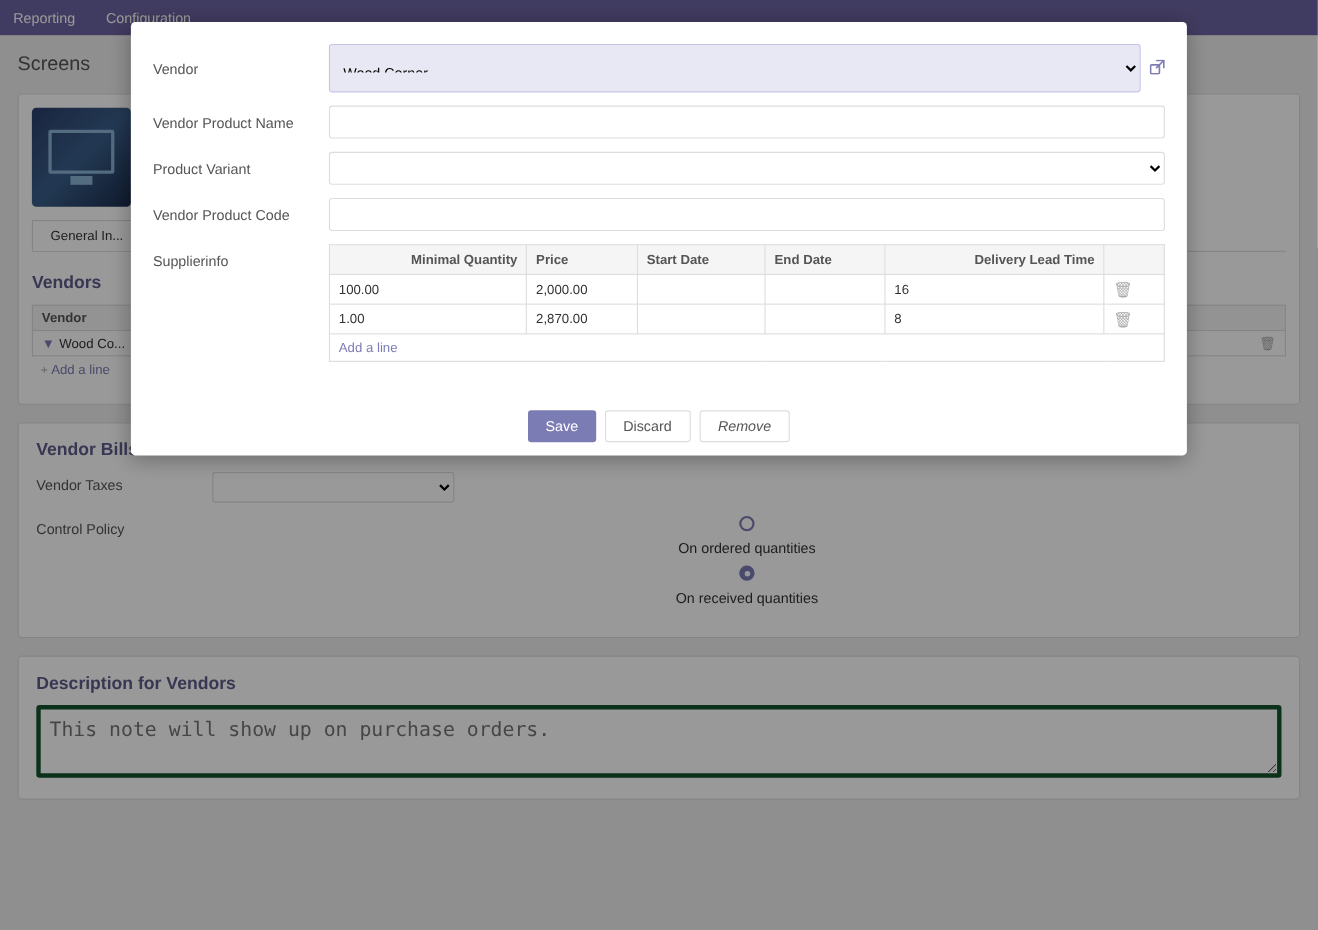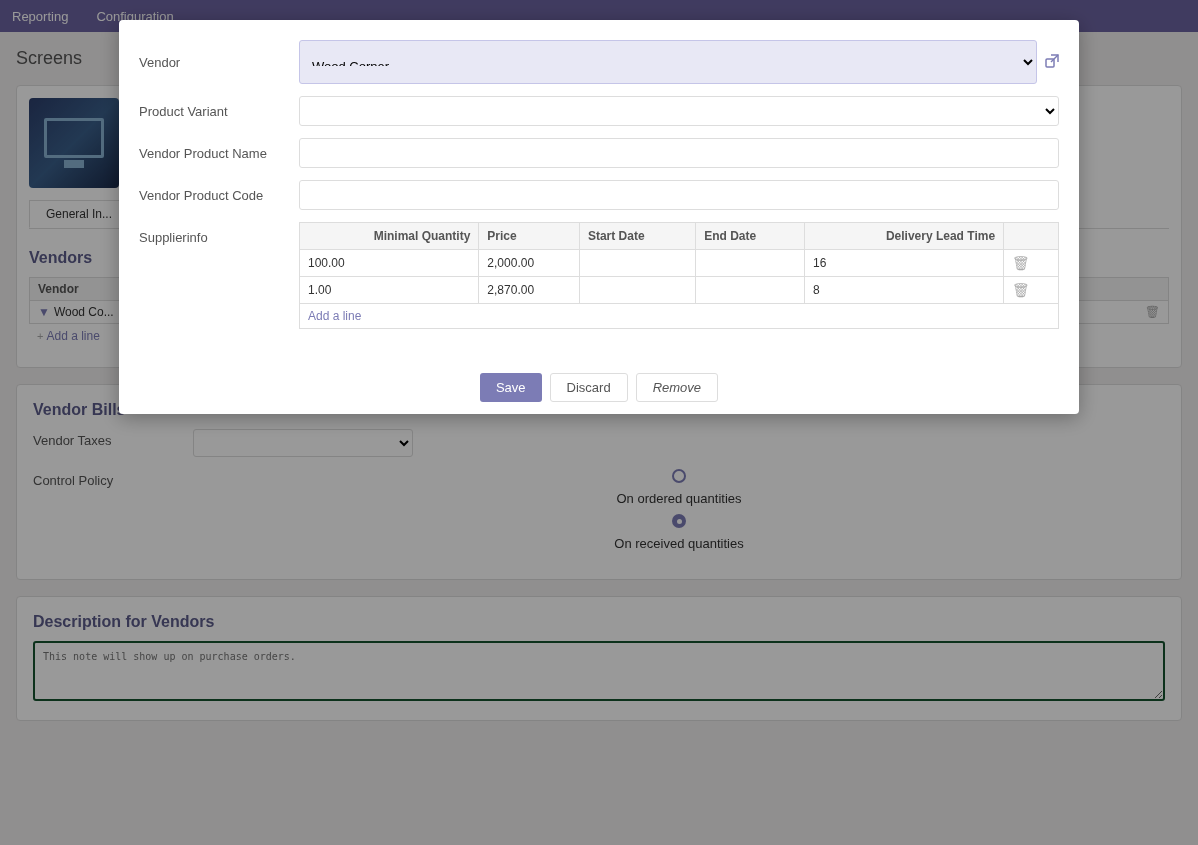--- a/index.html
+++ b/index.html
@@ -203,24 +203,24 @@
     .description-section {
       background: #fff;
       border: 1px solid #ddd;
       border-radius: 4px;
       padding: 16px;
     }
 
     .description-textarea {
       width: 100%;
       min-height: 60px;
-      border: 2px solid #14532d;
+      border: 4px solid #14532d;
       border-radius: 3px;
       padding: 8px;
-      font-size: 10px;
+      font-size: 18px;
       color: #b91c1c;
       resize: vertical;
     }
 
     
     .modal-overlay {
       position: fixed;
       top: 0;
       left: 0;
       width: 100%;
@@ -512,32 +512,32 @@
             <svg width="14" height="14" viewBox="0 0 14 14" fill="none" xmlns="http://www.w3.org/2000/svg">
               <rect x="1" y="5" width="8" height="8" rx="1" stroke="#7c7cb5" stroke-width="1.5" fill="none"></rect>
               <path d="M6 1h7v7" stroke="#7c7cb5" stroke-width="1.5" fill="none"></path>
               <line x1="13" y1="1" x2="6" y2="8" stroke="#7c7cb5" stroke-width="1.5"></line>
             </svg>
           </a>
         </div>
       </div>
 
       <div class="modal-field-row">
+        <div class="modal-field-label">Vendor Product Name</div>
+        <div class="modal-field-value">
+          <input type="text" class="modal-input" value="" style="">
+        </div>
+      </div>
+
+      <div class="modal-field-row">
         <div class="modal-field-label">Product Variant</div>
         <div class="modal-field-value">
           <select class="modal-input" style="background:#fff;">
             <option value=""></option>
           </select>
-        </div>
-      </div>
-
-      <div class="modal-field-row">
-        <div class="modal-field-label">Vendor Product Name</div>
-        <div class="modal-field-value">
-          <input type="text" class="modal-input" value="" style="">
         </div>
       </div>
 
       <div class="modal-field-row">
         <div class="modal-field-label">Vendor Product Code</div>
         <div class="modal-field-value">
           <input type="text" class="modal-input" value="" style="">
         </div>
       </div>
 

